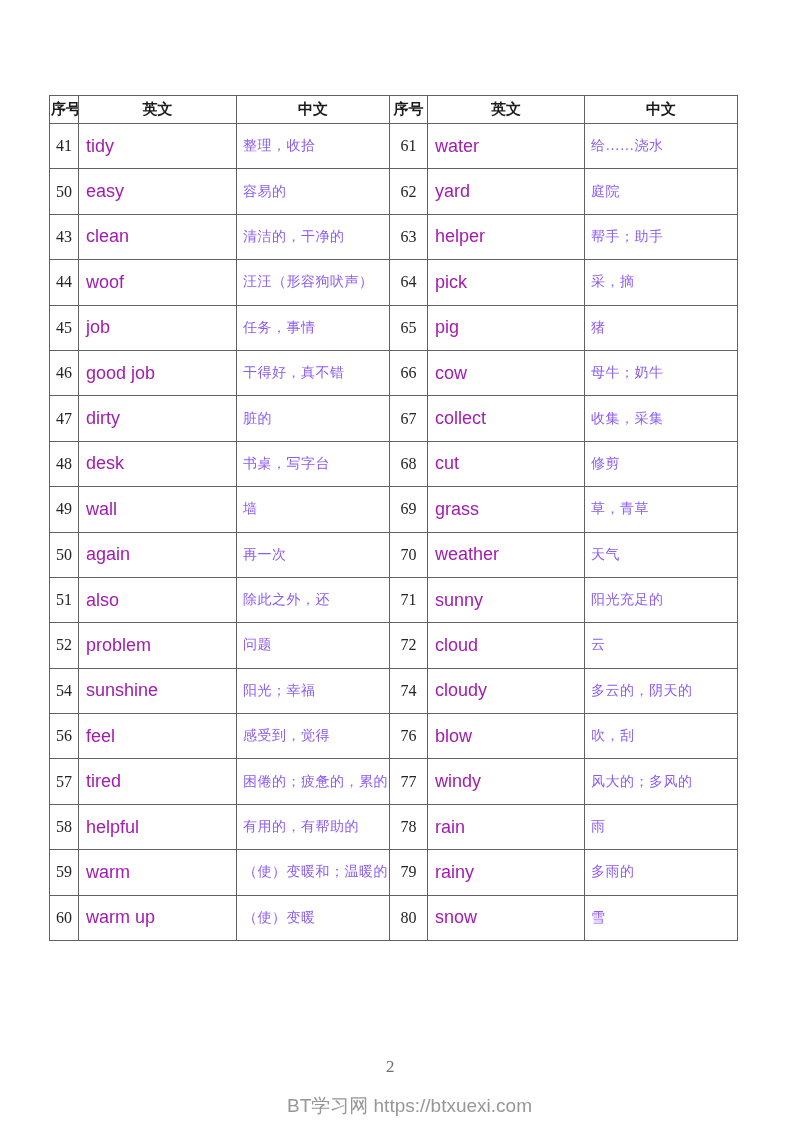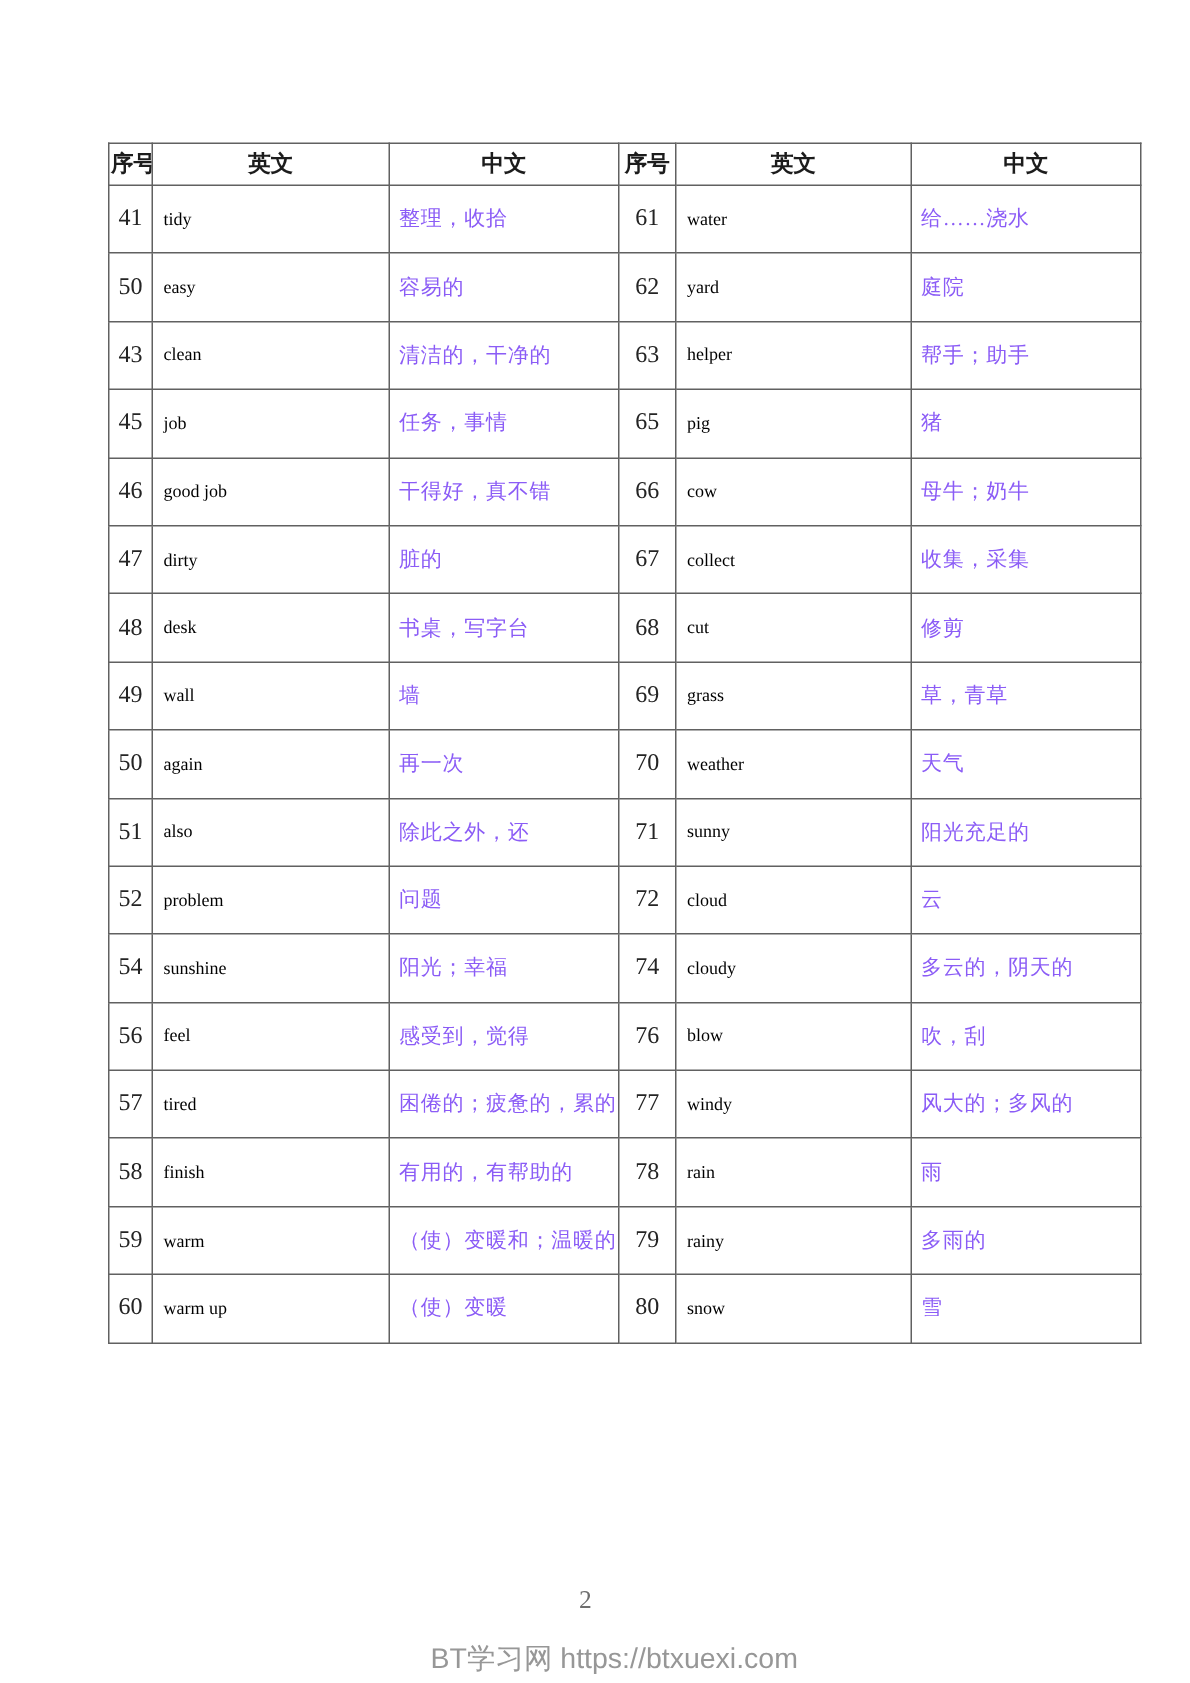--- a/index.html
+++ b/index.html
@@ -10,21 +10,21 @@
   .page {
     position: relative;
     width: 793px;
     height: 1122px;
     background: #ffffff;
     overflow: hidden;
     font-family: "Liberation Sans", sans-serif;
   }
   table.vocab {
     position: absolute;
-    left: 72px;
+    left: 49px;
     top: 95px;
     width: 688px;
     border-collapse: collapse;
     table-layout: fixed;
   }
   table.vocab th,
   table.vocab td {
     border: 1px solid #616161;
     vertical-align: middle;
     overflow: hidden;
@@ -39,24 +39,24 @@
     text-align: center;
     color: #1c1c1c;
   }
   td.no {
     font-family: "Liberation Serif", "DejaVu Serif", serif;
     font-size: 16px;
     text-align: center;
     color: #242424;
   }
   td.en {
-    font-family: Liberation Serif, serif;
-    font-size: 12px;
+    font-family: Liberation Sans, sans-serif;
+    font-size: 18px;
     padding-left: 7px;
-    color: #000000;
+    color: #a21caf;
   }
   td.zh {
     font-family: "Liberation Serif", "DejaVu Serif", serif;
     font-size: 14px;
     padding-left: 6px;
     letter-spacing: 0.5px;
     color: #8b5cf6;
   }
   .footer-page-num {
     position: absolute;
@@ -118,20 +118,28 @@
         </tr>
         <tr>
           <td class="no">43</td>
           <td class="en">clean</td>
           <td class="zh">清洁的，干净的</td>
           <td class="no">63</td>
           <td class="en">helper</td>
           <td class="zh">帮手；助手</td>
         </tr>
         <tr>
+          <td class="no">44</td>
+          <td class="en">woof</td>
+          <td class="zh">汪汪（形容狗吠声）</td>
+          <td class="no">64</td>
+          <td class="en">pick</td>
+          <td class="zh">采，摘</td>
+        </tr>
+        <tr>
           <td class="no">45</td>
           <td class="en">job</td>
           <td class="zh">任务，事情</td>
           <td class="no">65</td>
           <td class="en">pig</td>
           <td class="zh">猪</td>
         </tr>
         <tr>
           <td class="no">46</td>
           <td class="en">good job</td>
@@ -207,21 +215,21 @@
         <tr>
           <td class="no">57</td>
           <td class="en">tired</td>
           <td class="zh">困倦的；疲惫的，累的</td>
           <td class="no">77</td>
           <td class="en">windy</td>
           <td class="zh">风大的；多风的</td>
         </tr>
         <tr>
           <td class="no">58</td>
-          <td class="en">finish</td>
+          <td class="en">helpful</td>
           <td class="zh">有用的，有帮助的</td>
           <td class="no">78</td>
           <td class="en">rain</td>
           <td class="zh">雨</td>
         </tr>
         <tr>
           <td class="no">59</td>
           <td class="en">warm</td>
           <td class="zh">（使）变暖和；温暖的</td>
           <td class="no">79</td>

